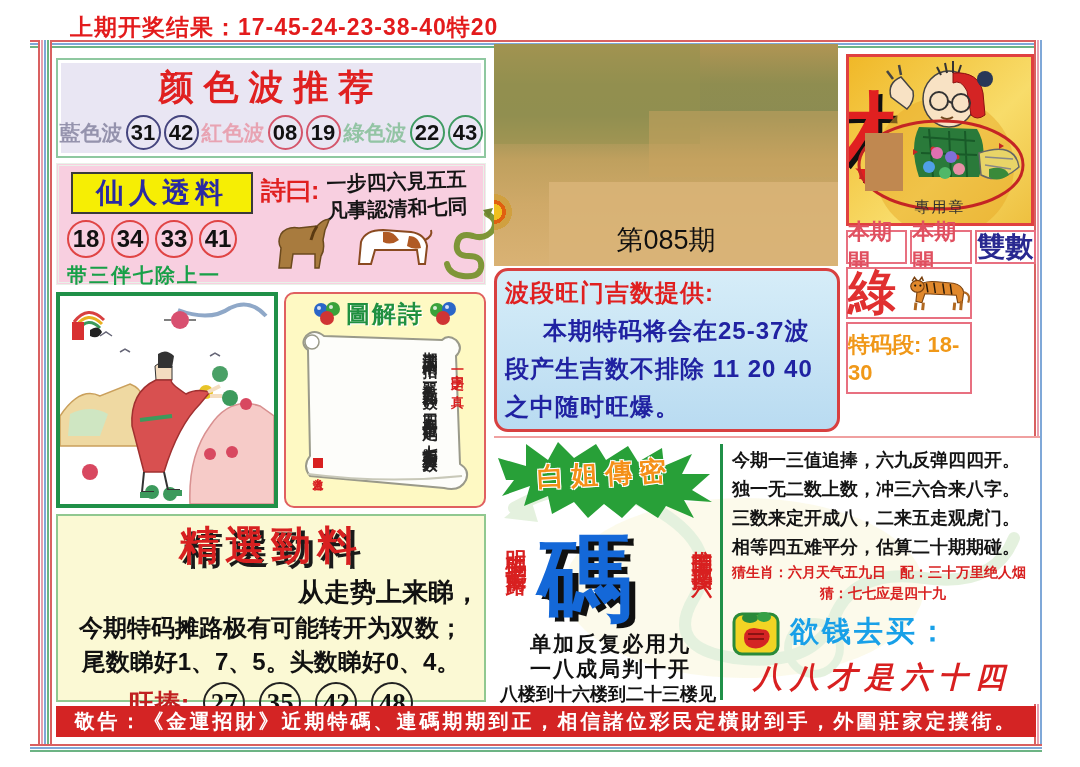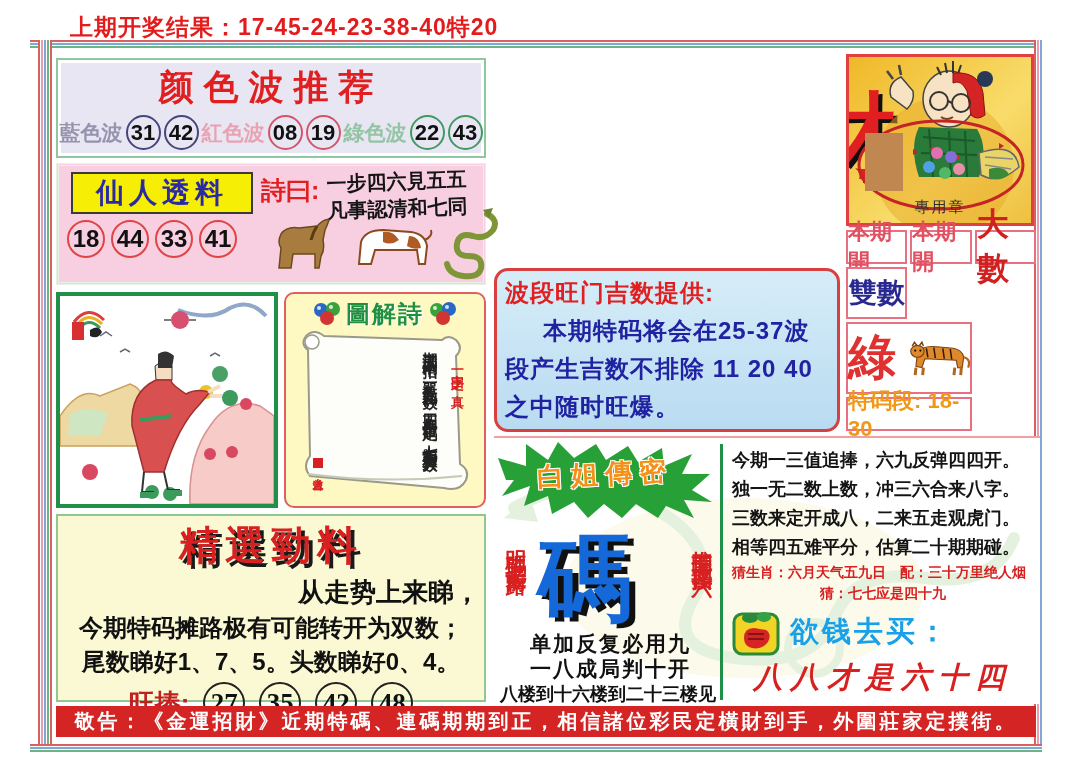--- a/index.html
+++ b/index.html
@@ -163,24 +163,25 @@
 
   <div class="abs xianren-box">
     <div class="xr-title">仙人透料</div>
     <div class="xr-shiyue">詩曰:</div>
     <div class="xr-poem">
       <div>一步四六見五五</div>
       <div>凡事認清和七同</div>
     </div>
     <div class="xr-circles">
       <span class="circle xr-circle">18</span>
-      <span class="circle xr-circle">44</span>
+      <span class="circle xr-circle">34</span>
       <span class="circle xr-circle">33</span>
       <span class="circle xr-circle">41</span>
     </div>
+    <div class="xr-hint">带三伴七除上一</div>
     <div class="xr-animals">
       <svg width="86" height="76" viewBox="0 0 86 76">
         <path d="M20 62 L22 42 Q18 36 22 28 Q28 20 40 22 L58 20 Q66 12 70 14 Q68 20 66 24 L64 34 Q66 44 62 50 L60 62 L56 62 L56 48 L34 48 L32 62 Z" fill="#a87b3e" stroke="#6b4a1e" stroke-width="1.5"></path>
         <path d="M58 20 Q54 26 52 34" stroke="#5a3a12" stroke-width="3" fill="none"></path>
       </svg>
       <svg width="92" height="76" viewBox="0 0 92 76">
         <path d="M14 58 L16 36 Q20 24 38 24 L66 26 Q80 28 82 40 L80 58 L74 58 L72 44 L30 44 L26 58 Z" fill="#fff" stroke="#8a4a20" stroke-width="2"></path>
         <path d="M38 26 Q48 24 54 34 Q46 40 38 36 Z" fill="#b05a24"></path>
         <path d="M64 30 Q74 30 76 42 Q68 44 62 40 Z" fill="#b05a24"></path>
         <path d="M80 34 Q88 30 86 24" stroke="#8a4a20" stroke-width="2" fill="none"></path>
@@ -264,20 +265,27 @@
     <div class="jx-line3">尾数睇好1、7、5。头数睇好0、4。</div>
     <div class="jx-row">
       <span class="jx-label">旺捧:</span>
       <span class="circle jx-circle">27</span>
       <span class="circle jx-circle">35</span>
       <span class="circle jx-circle">42</span>
       <span class="circle jx-circle">48</span>
     </div>
   </div>
 
+  <div class="abs masthead">
+    <div class="mh-patch1"></div>
+    <div class="mh-patch2"></div>
+    <div class="mh-band"></div>
+    <div class="mh-logo"></div>
+    <div class="issue-label">第085期</div>
+  </div>
 
   <div class="abs boduan-box">
     <div class="bd-title">波段旺门吉数提供:</div>
     <div class="bd-line indent">本期特码将会在25-37波</div>
     <div class="bd-line">段产生吉数不排除 11 20 40</div>
     <div class="bd-line">之中随时旺爆。</div>
   </div>
 
   <div class="abs bcenter">
     <svg class="abs" style="left:0;top:0;opacity:.55;" width="546" height="268" viewBox="0 0 546 268">
@@ -353,21 +361,20 @@
       <circle cx="110" cy="112" r="6" fill="#e890a8"></circle>
       <path d="M64 92 l5 3 l-5 3 Z M150 86 l5 3 l-5 3 Z" fill="#c42424"></path>
     </svg>
     <div class="censor-patch"></div>
     <div class="stamp-label">專用章</div>
   </div>
 
   <div class="abs righttable">
     <div class="rt-cell rt-head">本期開</div>
     <div class="rt-cell rt-head">本期開</div>
-    <div class="rt-cell rt-big">大數</div>
     <div class="rt-cell rt-double">雙數</div>
     <div class="rt-cell rt-span">
       <span class="rt-color">綠</span>
       <svg width="88" height="58" viewBox="0 0 88 58">
         <path d="M16 40 L18 22 Q24 12 44 14 L66 16 Q78 18 80 28 L78 42 L72 42 L70 32 L28 30 L24 42 Z" fill="#e0882c" stroke="#7a4210" stroke-width="1.5"></path>
         <path d="M30 16 L32 28 M40 15 L42 29 M52 16 L54 30 M62 17 L64 31" stroke="#2a1a08" stroke-width="2"></path>
         <ellipse cx="18" cy="20" rx="9" ry="8" fill="#e0882c" stroke="#7a4210" stroke-width="1.5"></ellipse>
         <path d="M11 13 l3 -5 l3 4 M21 12 l3 -4 l2 5" fill="none" stroke="#7a4210" stroke-width="2"></path>
         <circle cx="15" cy="19" r="1.5" fill="#111"></circle>
           <circle cx="22" cy="19" r="1.5" fill="#111"></circle>

